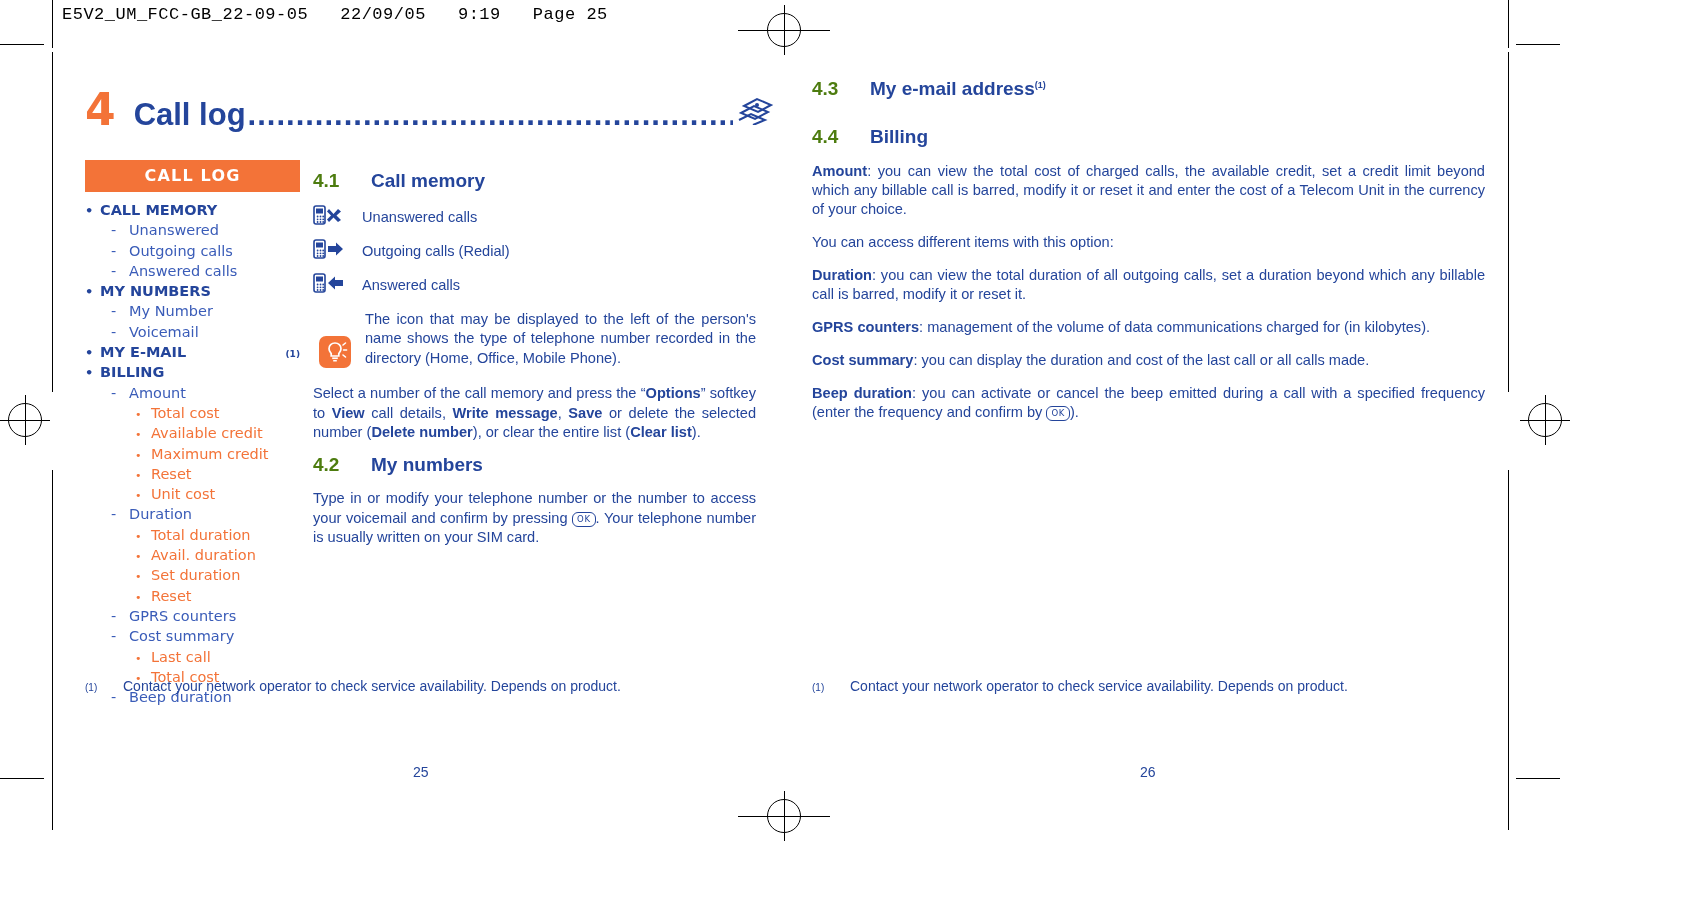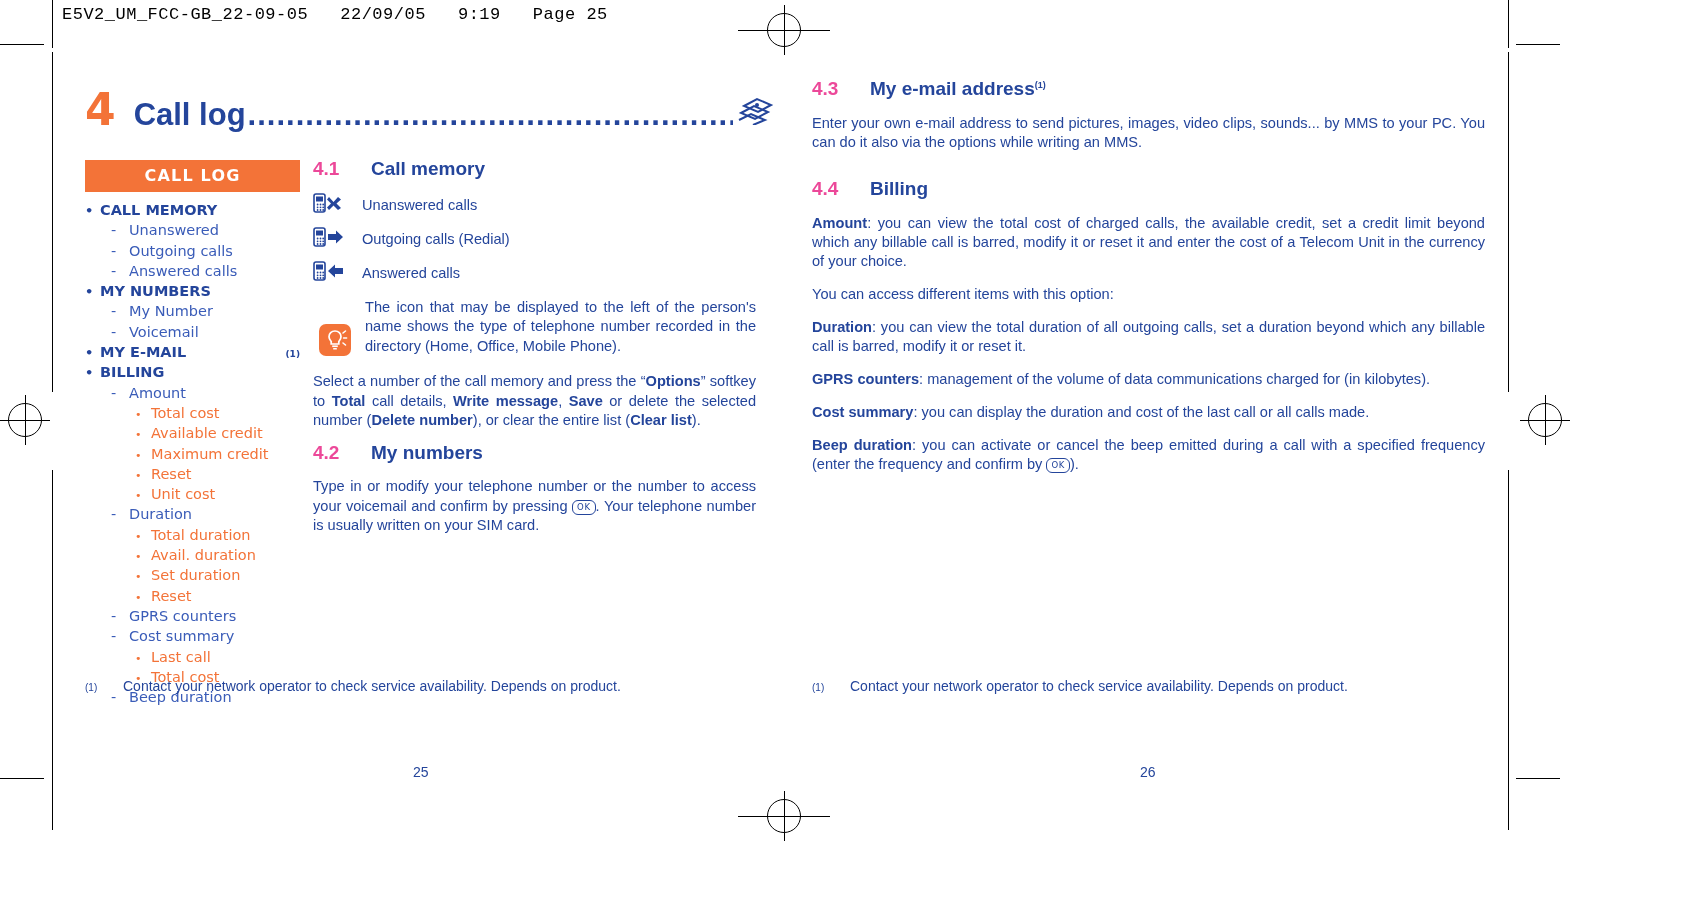--- a/index.html
+++ b/index.html
@@ -139,26 +139,26 @@
 
   h2.sec {
     margin: 0 0 13px 0;
     font-size: 19px;
     font-weight: bold;
     color: #24459B;
     display: flex;
     align-items: baseline;
   }
   h2.sec .sec-num {
-    color: #ec4899;
+    color: #4d7c0f;
     width: 58px;
     flex: 0 0 58px;
   }
   h2.sec .sec-title { flex: 1 1 auto; }
-  .col-mid h2.sec { margin-top: 0; }
+  .col-mid h2.sec { margin-top: 12px; }
   .col-mid .sec-pad { margin-top: 24px; }
 
   p.body {
     margin: 0 0 12px 0;
     font-size: 14.6px;
     line-height: 1.33;
     color: #24459B;
     text-align: justify;
   }
   .col-right p.body {
@@ -468,21 +468,21 @@
         <rect x="14.2" y="24" width="3.6" height="1.5" fill="#FFFFFF"></rect>
         <path d="M24 9 L26.5 7" stroke="#FFFFFF" stroke-width="1.6" stroke-linecap="round"></path>
         <path d="M24.6 14 L27.6 14" stroke="#FFFFFF" stroke-width="1.6" stroke-linecap="round"></path>
         <path d="M24 19 L26.5 21" stroke="#FFFFFF" stroke-width="1.6" stroke-linecap="round"></path>
       </svg>
     </span>
     <span class="tip-text">The icon that may be displayed to the left of the person's name shows the type of telephone number recorded in the directory (Home, Office, Mobile Phone).</span>
   </div>
 
   <p class="body">
-    <span>Select a number of the call memory and press the “</span><b>Options</b><span>” softkey to </span><b>Total</b><span> call details, </span><b>Write message</b><span>, </span><b>Save</b><span> or delete the selected number (</span><b>Delete number</b><span>), or clear the entire list (</span><b>Clear list</b><span>).</span>
+    <span>Select a number of the call memory and press the “</span><b>Options</b><span>” softkey to </span><b>View</b><span> call details, </span><b>Write message</b><span>, </span><b>Save</b><span> or delete the selected number (</span><b>Delete number</b><span>), or clear the entire list (</span><b>Clear list</b><span>).</span>
   </p>
 
   <h2 class="sec sec-pad">
     <span class="sec-num">4.2</span>
     <span class="sec-title">My numbers</span>
   </h2>
 
   <p class="body">
     <span>Type in or modify your telephone number or the number to access your voicemail and confirm by pressing</span>
     <span class="key-ok">OK</span><span>. Your telephone number is usually written on your SIM card.</span>
@@ -491,21 +491,20 @@
 
 <div class="col-right">
 
   <h2 class="sec">
     <span class="sec-num">4.3</span>
     <span class="sec-title">
       <span>My e-mail address</span><span class="sup">(1)</span>
     </span>
   </h2>
 
-  <p class="body">Enter your own e-mail address to send pictures, images, video clips, sounds... by MMS to your PC. You can do it also via the options while writing an MMS.</p>
 
   <h2 class="sec sec-pad">
     <span class="sec-num">4.4</span>
     <span class="sec-title">Billing</span>
   </h2>
 
   <p class="body">
     <b>Amount</b><span>: you can view the total cost of charged calls, the available credit, set a credit limit beyond which any billable call is barred, modify it or reset it and enter the cost of a Telecom Unit in the currency of your choice.</span>
   </p>
 

